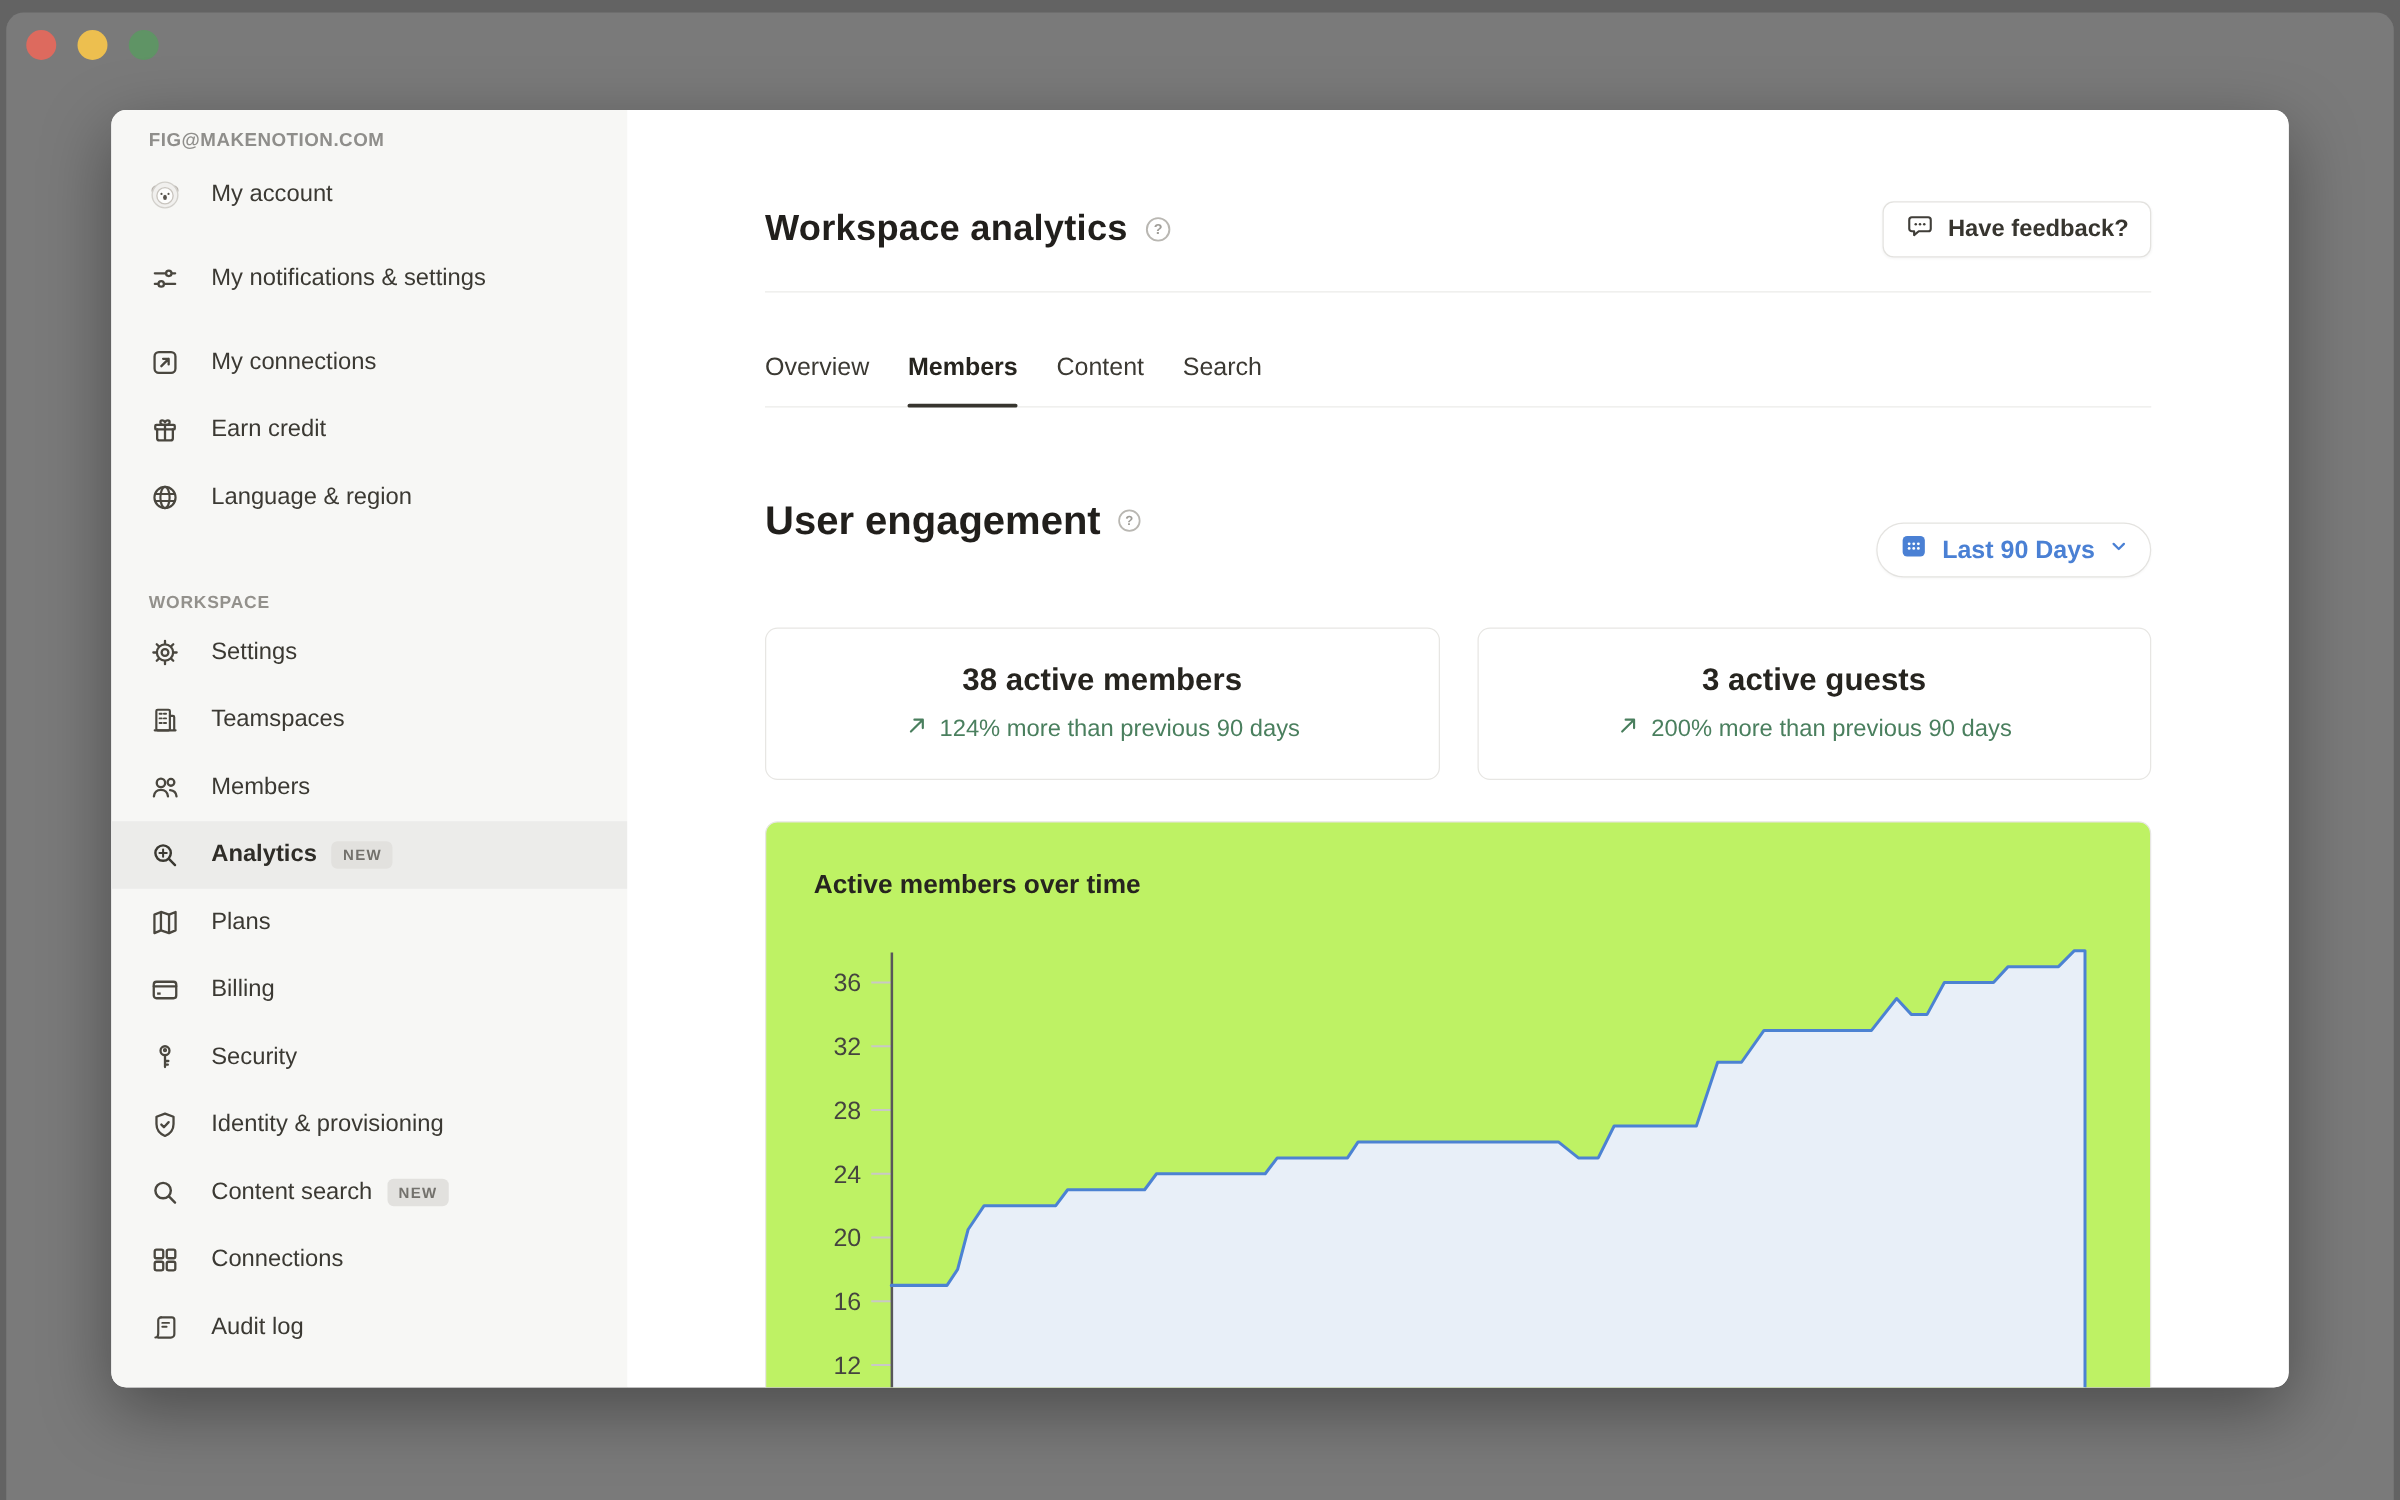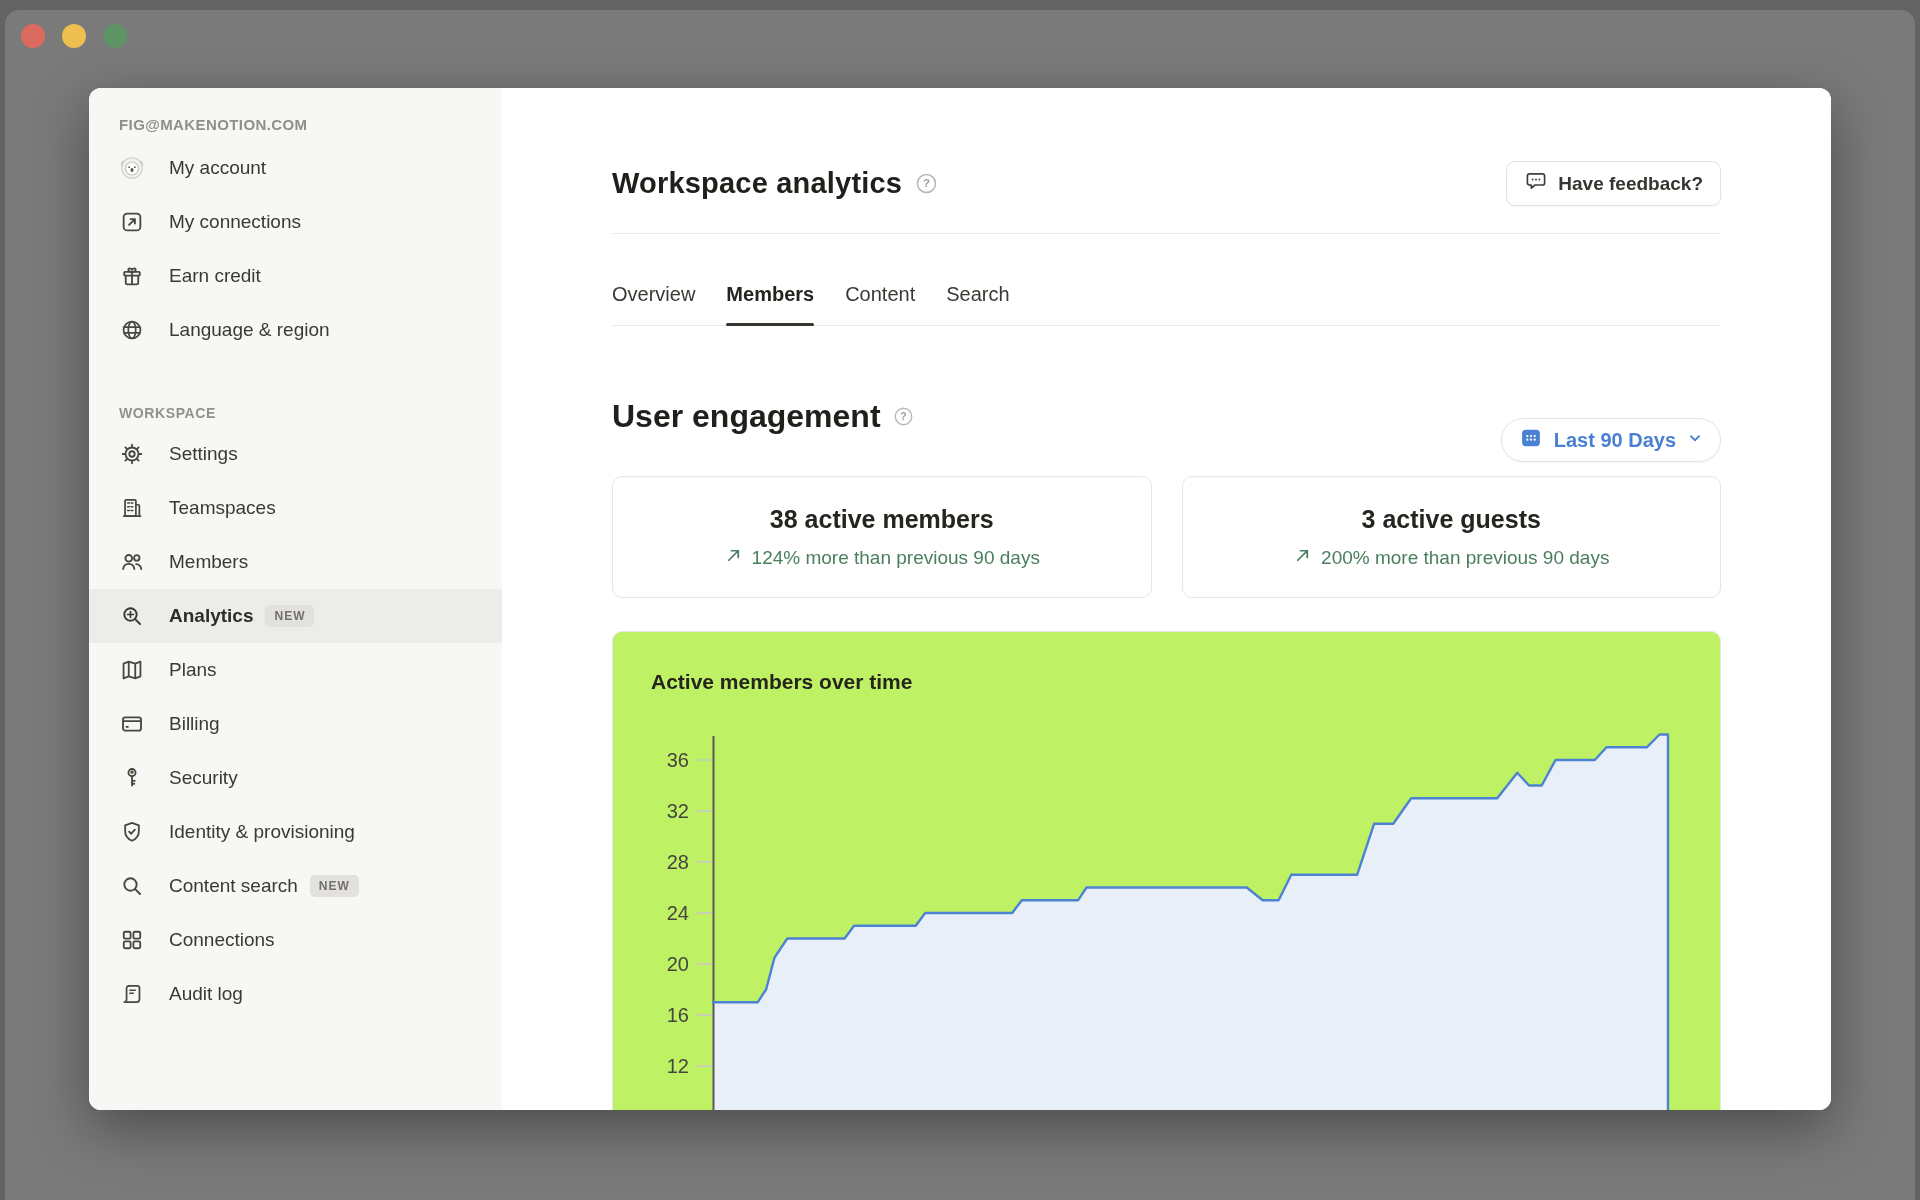--- a/index.html
+++ b/index.html
@@ -9,21 +9,21 @@
     background:#7a7a7a; border-radius:14px 14px 0 0; }
   .traffic-lights { position:absolute; left:21px; top:24px; display:flex; gap:17px; }
   .tl { width:24px; height:24px; border-radius:50%; }
 
   
   .dialog { position:absolute; left:89px; top:88px; width:1742px; height:1022px;
     background:#fff; border-radius:12px; box-shadow:0 18px 55px rgba(0,0,0,.38);
     display:flex; overflow:hidden; }
 
   
-  .sidebar { width:413px; flex:0 0 413px; background:#f7f7f5; padding-top:28px; overflow:hidden; }
+  .sidebar { width:413px; flex:0 0 413px; background:#f7f7f5; padding-top:16px; overflow:hidden; }
   .sb-email { margin:0 0 8px 30px; font-size:15px; font-weight:600; color:#8f8e8b; letter-spacing:.4px; }
   .sb-row { display:flex; align-items:center; height:54px; padding-left:30px; cursor:pointer; }
   .sb-row.tall { height:80px; }
   .sb-row.active { background:#ececea; }
   .sb-icon { width:30px; flex:0 0 30px; display:flex; align-items:center; }
   .sb-icon svg { width:26px; height:26px; }
   .sb-label { margin-left:20px; font-size:19px; color:#3b3933; line-height:26px; }
   .sb-label.wrap { max-width:230px; }
   .sb-row.active .sb-label { font-weight:700; color:#2f2d28; }
   .sb-section { margin:48px 0 6px 30px; font-size:14px; font-weight:600; color:#93918c; letter-spacing:.6px; }
@@ -47,21 +47,21 @@
   .tab.active::after { content:""; position:absolute; left:0; right:0; bottom:-1px; height:3px;
     background:#37352f; border-radius:2px; }
 
   .engagement-row { margin-top:44px; display:flex; align-items:center; justify-content:space-between; }
   .eng-left { display:flex; align-items:center; gap:12px; }
   .section-title { font-size:32px; font-weight:700; color:#211f1c; }
   .date-pill { display:flex; align-items:center; gap:10px; height:44px; padding:0 16px;
     border:1px solid #e4e3e0; border-radius:22px; background:#fff; cursor:pointer;
     font-size:20px; font-weight:600; color:#4a80d4; box-shadow:0 1px 2px rgba(0,0,0,.04);margin-top:48px; }
 
-  .stat-cards { margin-top:14px; display:flex; gap:30px; }
+  .stat-cards { margin-top:40px; display:flex; gap:30px; }
   .stat-card { flex:1; height:122px; border:1px solid #e7e6e3; border-radius:10px;
     display:flex; flex-direction:column; align-items:center; justify-content:center; gap:12px; background:#fff; }
   .stat-value { font-size:25px; font-weight:700; color:#26241f; }
   .stat-delta { display:flex; align-items:center; gap:9px; font-size:19px; color:#4a7f5e; }
 
   .chart-card { margin-top:33px; height:560px; border:1px solid #e7e6e3; border-radius:10px; background:#bef264; overflow:hidden; }
   .chart-title { margin:36px 0 0 38px; font-size:21px; font-weight:700; color:#26241f; line-height:28px; }
   .chart-svg { display:block; margin-top:26px; width:1106px; height:420px; }
   .chart-svg text { font-family:"Liberation Sans", sans-serif; font-size:20px; fill:#45443f; }
   .help-q { font-size:12px; fill:#9f9d98; font-weight:700; }
@@ -89,20 +89,30 @@
             <circle cx="12" cy="12" r="9.5" fill="#f1f0ee" stroke="#d2d0cb" stroke-width="1"></circle>
             <circle cx="12" cy="12.5" r="6" fill="#fdfdfc" stroke="#c9c5bf" stroke-width="1"></circle>
             <ellipse cx="12" cy="13.8" rx="1.4" ry="1.9" fill="#57534c"></ellipse>
             <circle cx="9.4" cy="11.2" r=".8" fill="#57534c"></circle>
             <circle cx="14.6" cy="11.2" r=".8" fill="#57534c"></circle>
           </svg>
       </span>
       <span class="sb-label">My account</span>
     </div>
 
+    <div class="sb-row tall">
+      <span class="sb-icon">
+        <svg viewBox="0 0 24 24" fill="none" stroke="#4a473f" stroke-width="1.7" stroke-linecap="round">
+            <path d="M4.5 8h15M4.5 15.8h15"></path>
+            <circle cx="14.8" cy="8" r="2" fill="#f7f7f5"></circle>
+            <circle cx="9.2" cy="15.8" r="2" fill="#f7f7f5"></circle>
+          </svg>
+      </span>
+      <span class="sb-label wrap">My notifications &amp; settings</span>
+    </div>
 
     <div class="sb-row">
       <span class="sb-icon">
         <svg viewBox="0 0 24 24" fill="none" stroke="#4a473f" stroke-width="1.7" stroke-linecap="round" stroke-linejoin="round">
             <rect x="4.3" y="4.3" width="15.4" height="15.4" rx="3.2"></rect>
             <path d="M9.3 14.7l5.4-5.4M10.6 9.3h4.1v4.1"></path>
           </svg>
       </span>
       <span class="sb-label">My connections</span>
     </div>

